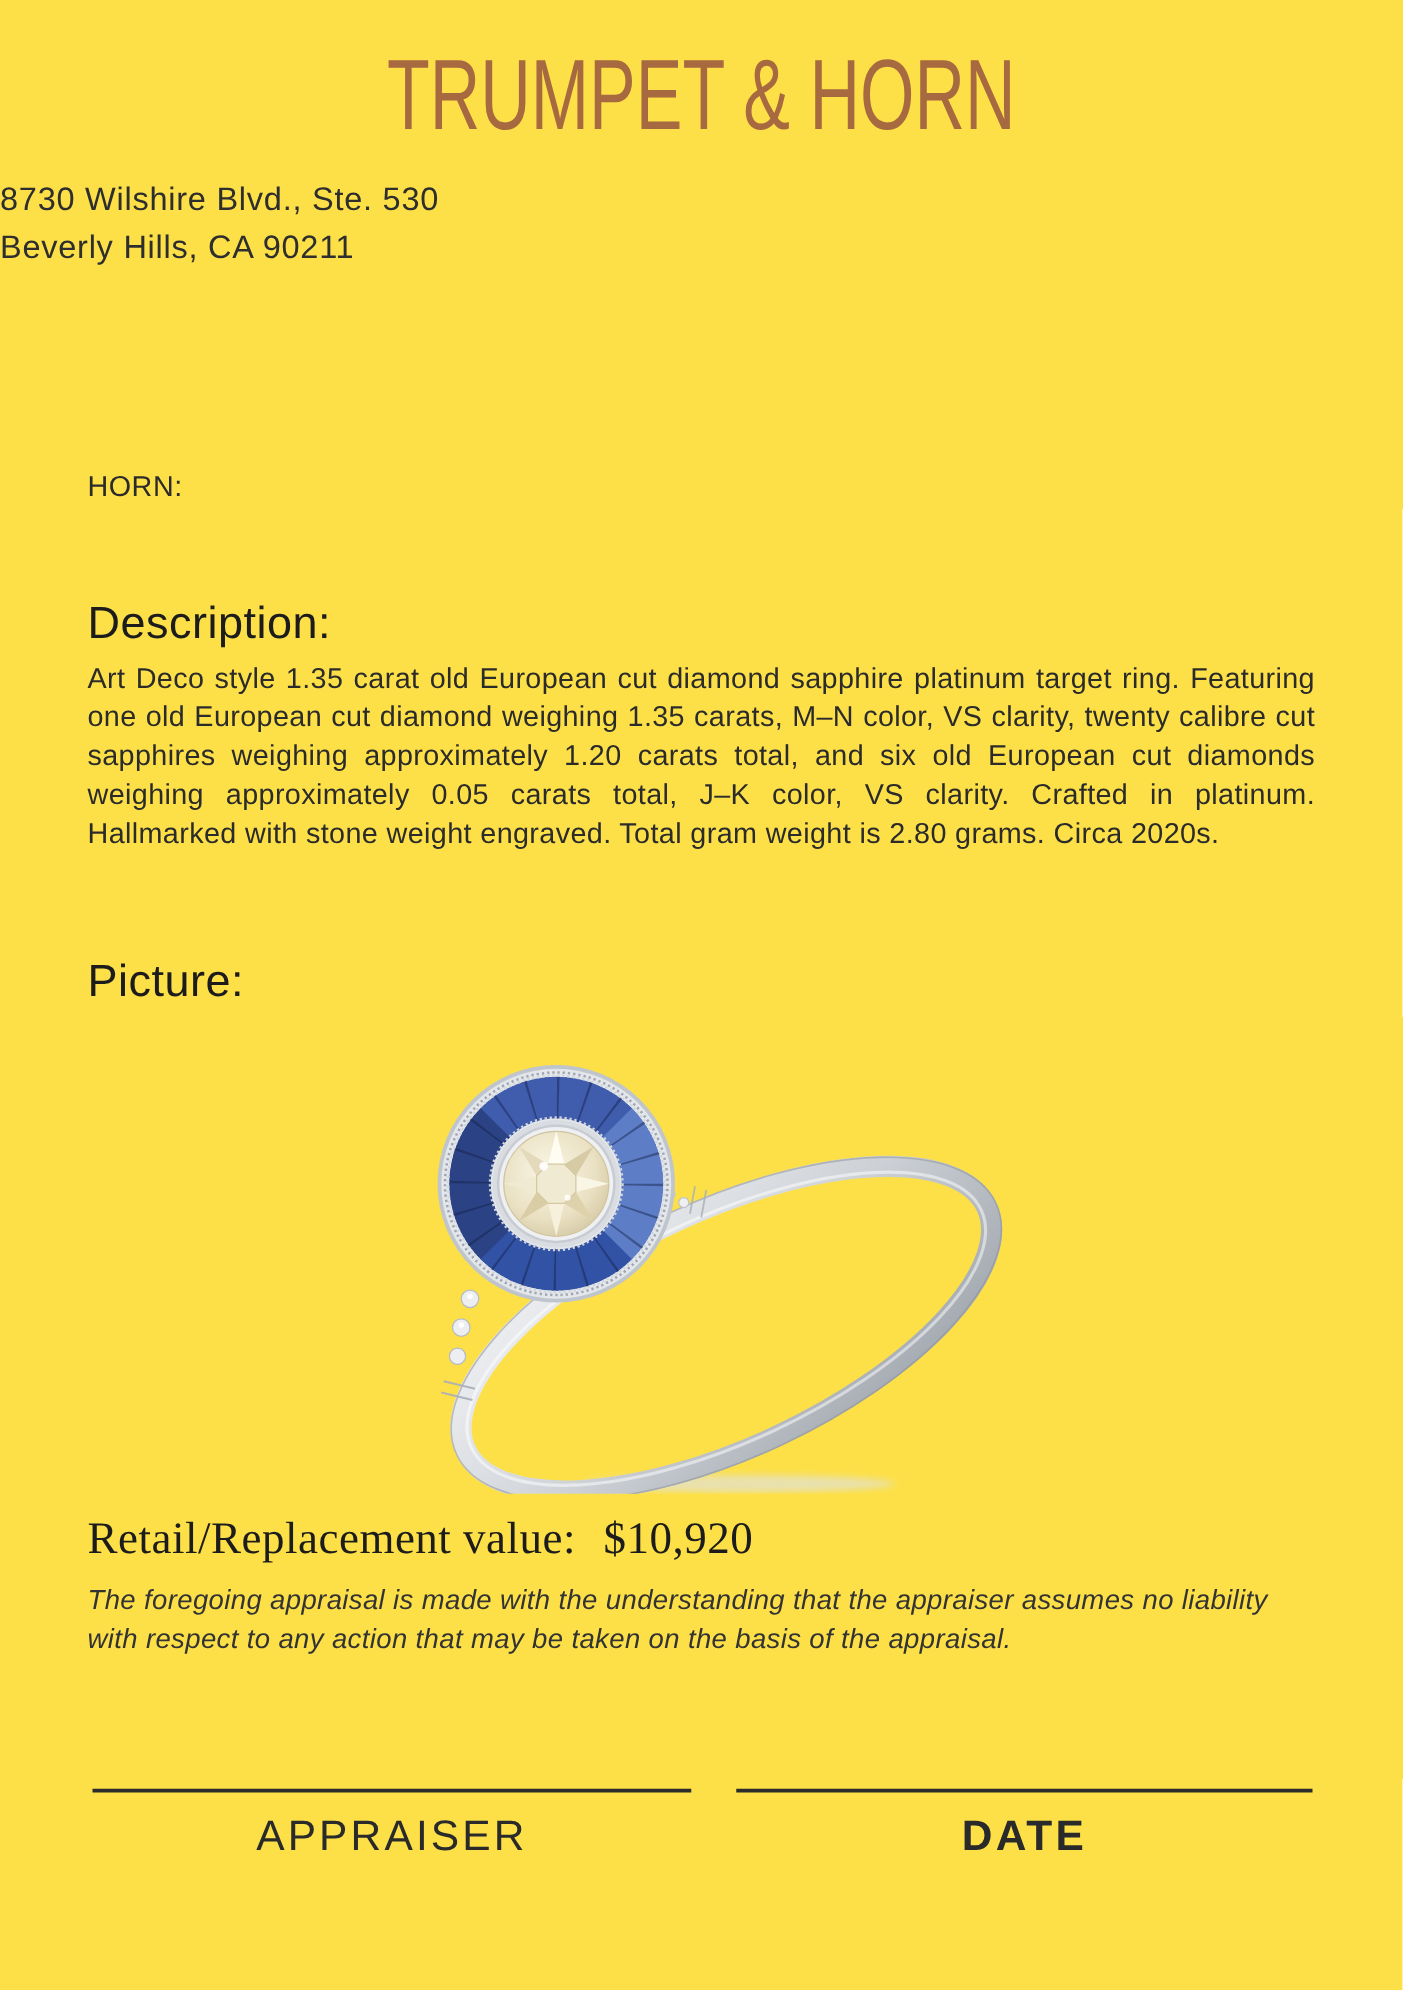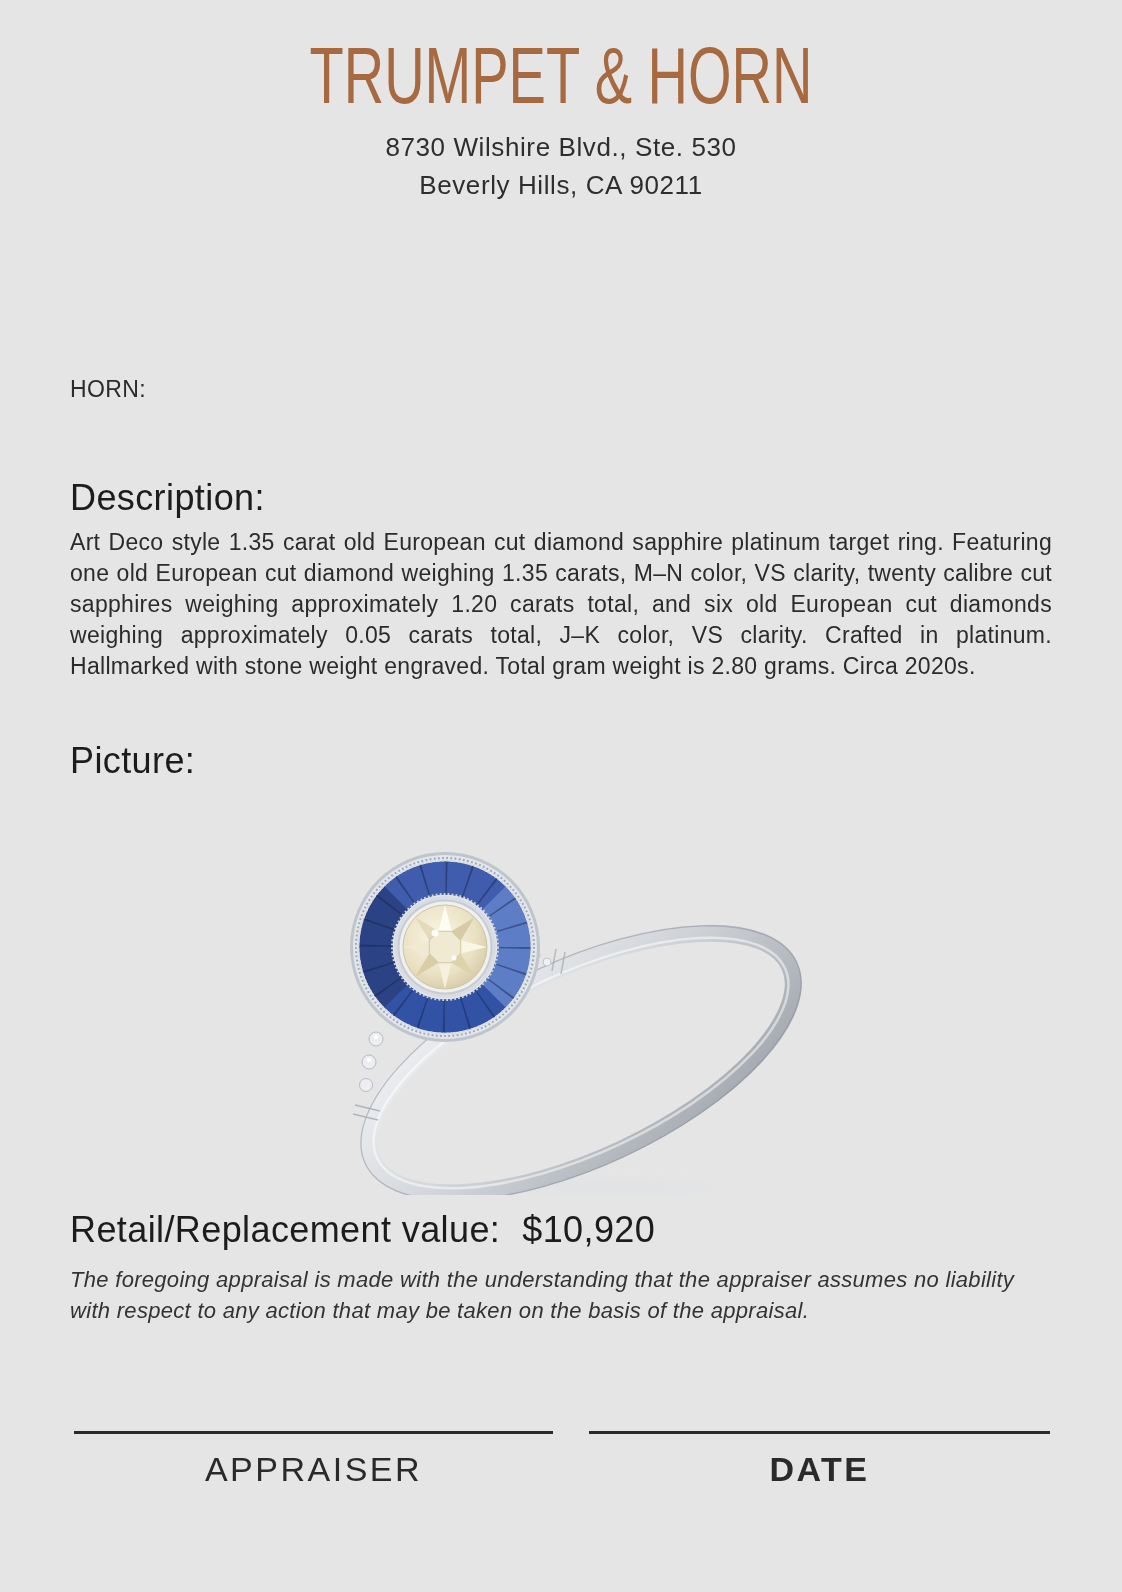--- a/index.html
+++ b/index.html
@@ -1,38 +1,38 @@
 <!DOCTYPE html>
 <html><head>
 <meta charset="utf-8">
 <style>
   html,body{margin:0;padding:0;background:#ffffff;}
   .page{
     position:relative;
     width:1122px;height:1592px;
-    background:#e5e5e5;
+    background:#fde047;
     font-family:"Liberation Sans",sans-serif;
     color:#2b2b2b;
     overflow:hidden;
   }
   
   .brand{
     position:absolute;top:36px;left:0;width:100%;
     text-align:center;
     font-size:80px;line-height:80px;
     color:#a7693f;
     letter-spacing:0px;
     transform:scaleX(.70);
     transform-origin:50% 0;
     white-space:nowrap;
     font-weight:400;
   }
   .addr{
-    position:absolute;top:128px;left:0;width:100%;
-    text-align:center;
+    position:absolute;top:140px;left:0;width:100%;
+    text-align:left;
     font-size:26px;line-height:38px;
     letter-spacing:.6px;
     color:#2e2e2e;
   }
   
   .intro{
     position:absolute;top:270px;left:70px;width:982px;
     font-size:23px;line-height:32px;letter-spacing:.3px;
     text-align:justify;
   }
@@ -44,22 +44,22 @@
     font-size:36px;line-height:44px;
     color:#1c1c1c;letter-spacing:.4px;
     position:absolute;left:70px;
   }
   .desc-head{top:476px;}
   .desc-body{
     position:absolute;top:527px;left:70px;width:982px;
     font-size:23px;line-height:31px;letter-spacing:.3px;
     text-align:justify;
   }
-  .pic-head{top:739px;}
-  .value-head{top:1208px;width:982px;}
+  .pic-head{top:763px;}
+  .value-head{top:1208px;width:982px;font-family:Liberation Serif, serif;}
   .value-amount{margin-left:22px;}
   .disclaimer{
     position:absolute;top:1264px;left:70px;width:982px;
     font-size:22px;line-height:31px;letter-spacing:.3px;
     color:#333333;
     font-style:italic;
   }
   
   .sig-line{
     position:absolute;top:1431px;height:0;

